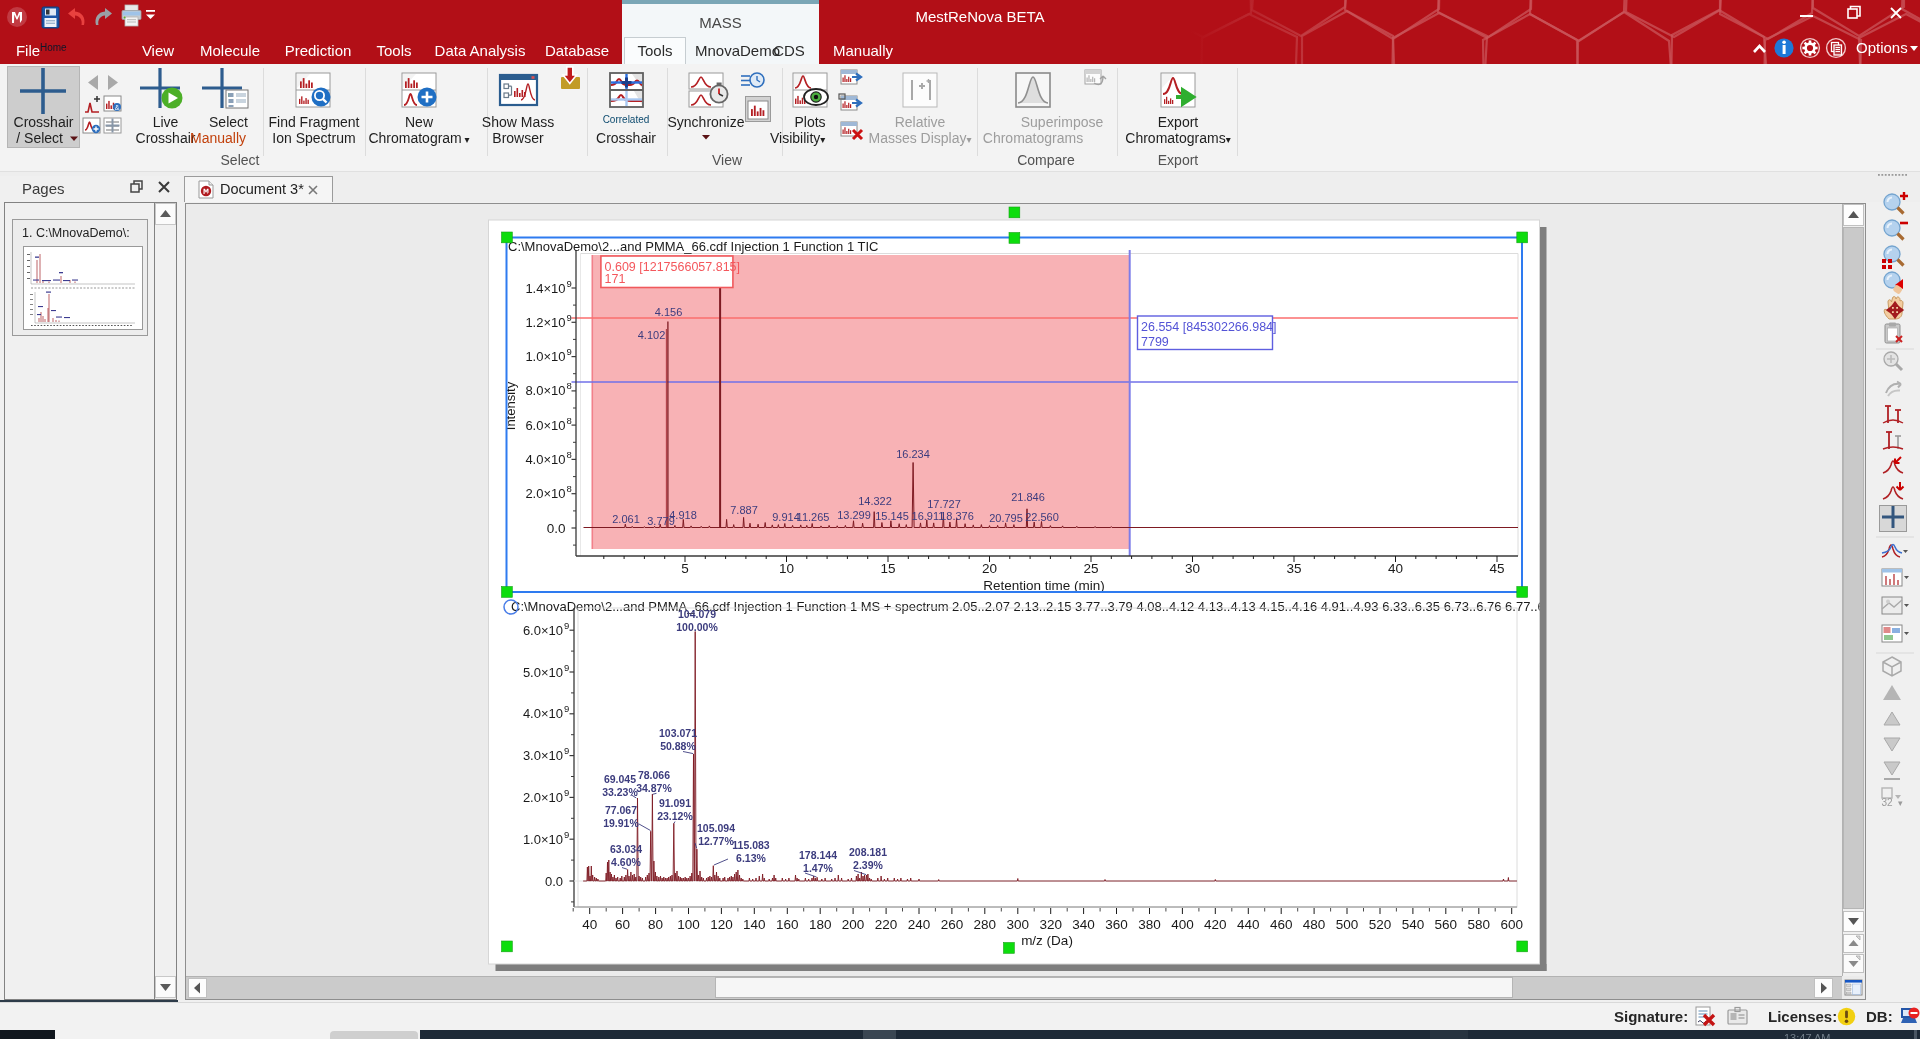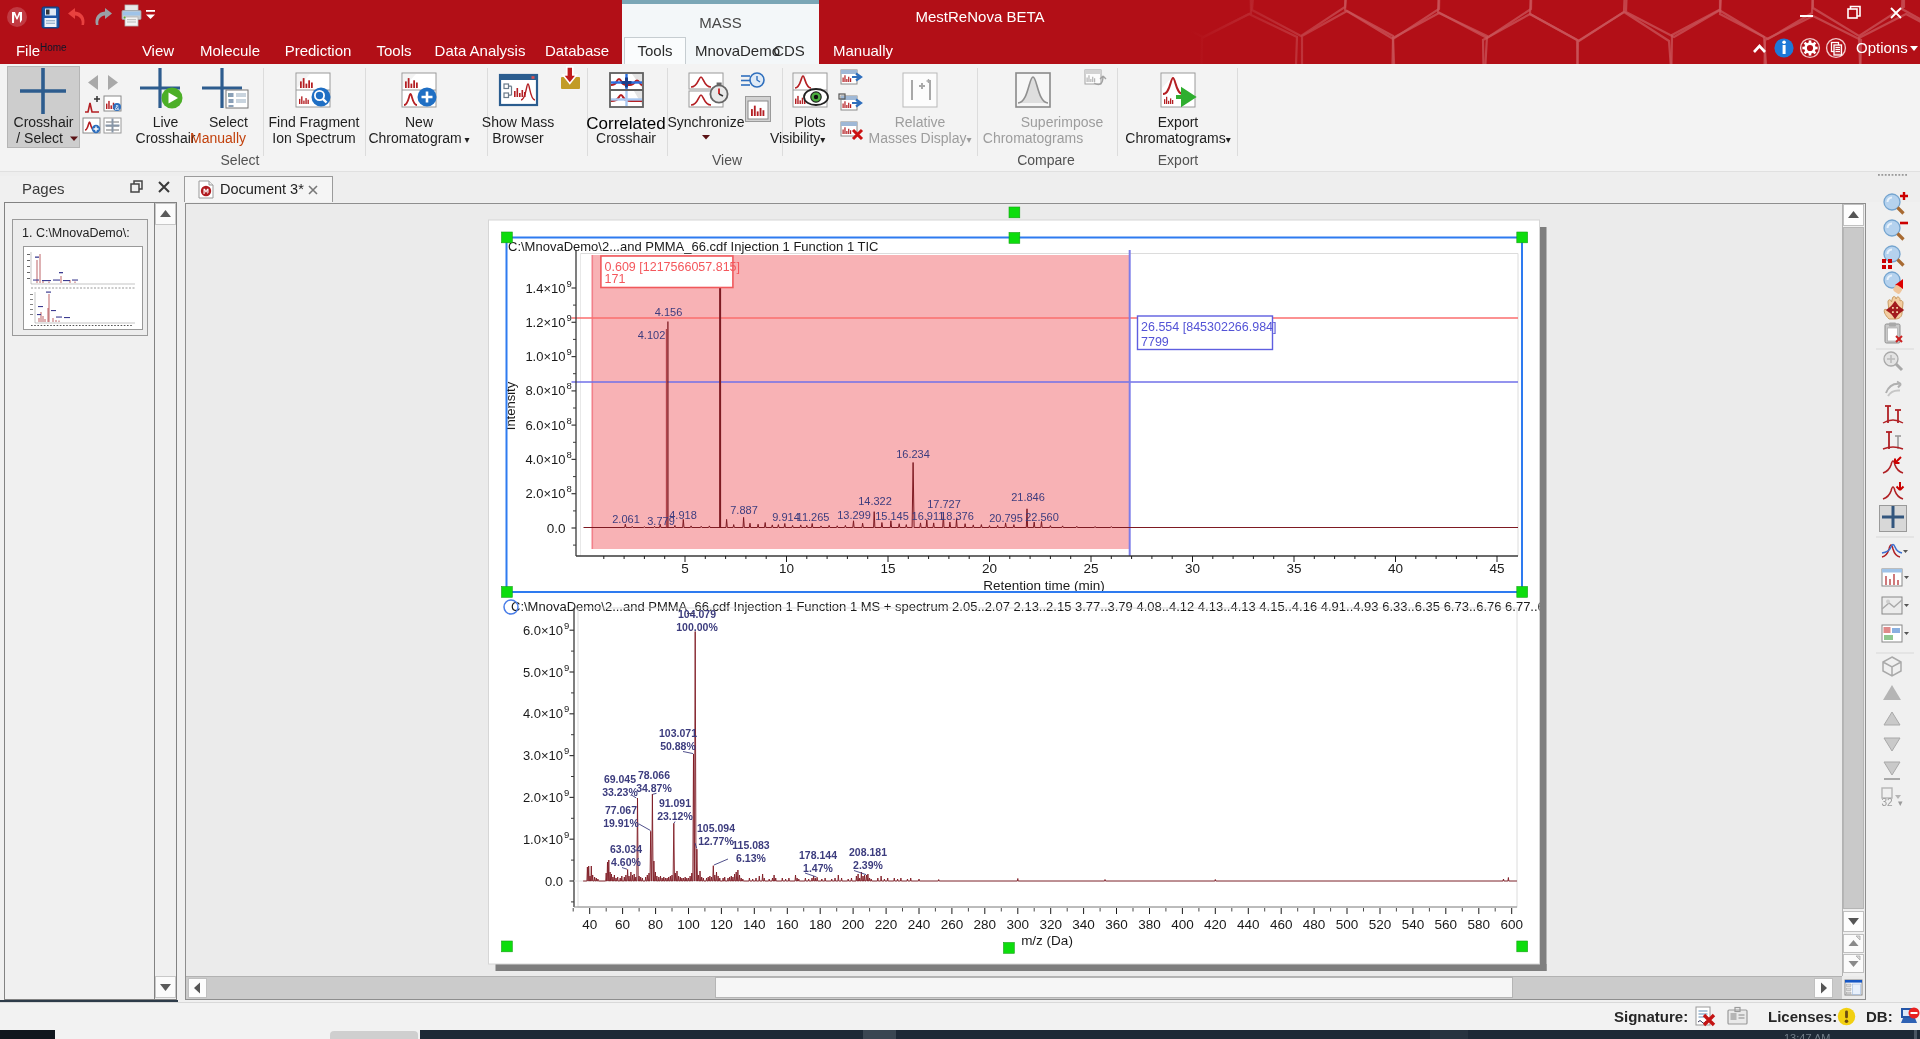--- a/index.html
+++ b/index.html
@@ -131,21 +131,21 @@
 <div class="abs" style="left:128px;top:114px;width:75px;height:17px;color:#1e1e1e;font-size:14px;text-align:center;">Live</div>
 <div class="abs" style="left:128px;top:130px;width:75px;height:17px;color:#1e1e1e;font-size:14px;text-align:center;">Crosshair</div>
 <div class="abs" style="left:190px;top:114px;width:77px;height:17px;color:#1e1e1e;font-size:14px;text-align:center;">Select</div>
 <div class="abs" style="left:190px;top:130px;width:77px;height:17px;color:#c2410c;font-size:14px;text-align:left;">Manually</div>
 <div class="abs" style="left:264px;top:114px;width:100px;height:17px;color:#1e1e1e;font-size:14px;text-align:center;">Find Fragment</div>
 <div class="abs" style="left:264px;top:130px;width:100px;height:17px;color:#1e1e1e;font-size:14px;text-align:center;">Ion Spectrum</div>
 <div class="abs" style="left:359px;top:114px;width:120px;height:17px;color:#1e1e1e;font-size:14px;text-align:center;">New</div>
 <div class="abs" style="left:359px;top:130px;width:120px;height:17px;color:#1e1e1e;font-size:14px;text-align:center;">Chromatogram<span style="font-size:10px;">&nbsp;▾</span></div>
 <div class="abs" style="left:468px;top:114px;width:100px;height:17px;color:#1e1e1e;font-size:14px;text-align:center;">Show Mass</div>
 <div class="abs" style="left:468px;top:130px;width:100px;height:17px;color:#1e1e1e;font-size:14px;text-align:center;">Browser</div>
-<div class="abs" style="left:582px;top:114px;width:88px;height:17px;color:#000000;font-size:17px;text-align:center;">Correlated</div>
+<div class="abs" style="left:582px;top:114px;width:88px;height:17px;color:#0c4a6e;font-size:10px;text-align:center;">Correlated</div>
 <div class="abs" style="left:582px;top:130px;width:88px;height:17px;color:#1e1e1e;font-size:14px;text-align:center;">Crosshair</div>
 <div class="abs" style="left:660px;top:114px;width:92px;height:17px;color:#1e1e1e;font-size:14px;text-align:center;">Synchronize</div>
 <div class="abs" style="left:745px;top:96px;width:26px;height:26px;background:#d2d2d2;border:1px solid #9a9a9a;"></div>
 <div class="abs" style="left:770px;top:114px;width:80px;height:17px;color:#1e1e1e;font-size:14px;text-align:center;">Plots</div>
 <div class="abs" style="left:770px;top:130px;width:80px;height:17px;color:#1e1e1e;font-size:14px;">Visibility<span style="font-size:10px;">▾</span></div>
 <div class="abs" style="left:875px;top:114px;width:90px;height:17px;color:#9d9d9d;font-size:14px;text-align:center;">Relative</div>
 <div class="abs" style="left:862px;top:130px;width:116px;height:17px;color:#9d9d9d;font-size:14px;text-align:center;">Masses Display<span style="font-size:10px;">▾</span></div>
 <div class="abs" style="left:1004px;top:114px;width:116px;height:17px;color:#9d9d9d;font-size:14px;text-align:center;">Superimpose</div>
 <div class="abs" style="left:975px;top:130px;width:116px;height:17px;color:#9d9d9d;font-size:14px;text-align:center;">Chromatograms</div>
 <div class="abs" style="left:1128px;top:114px;width:100px;height:17px;color:#1e1e1e;font-size:14px;text-align:center;">Export</div>

